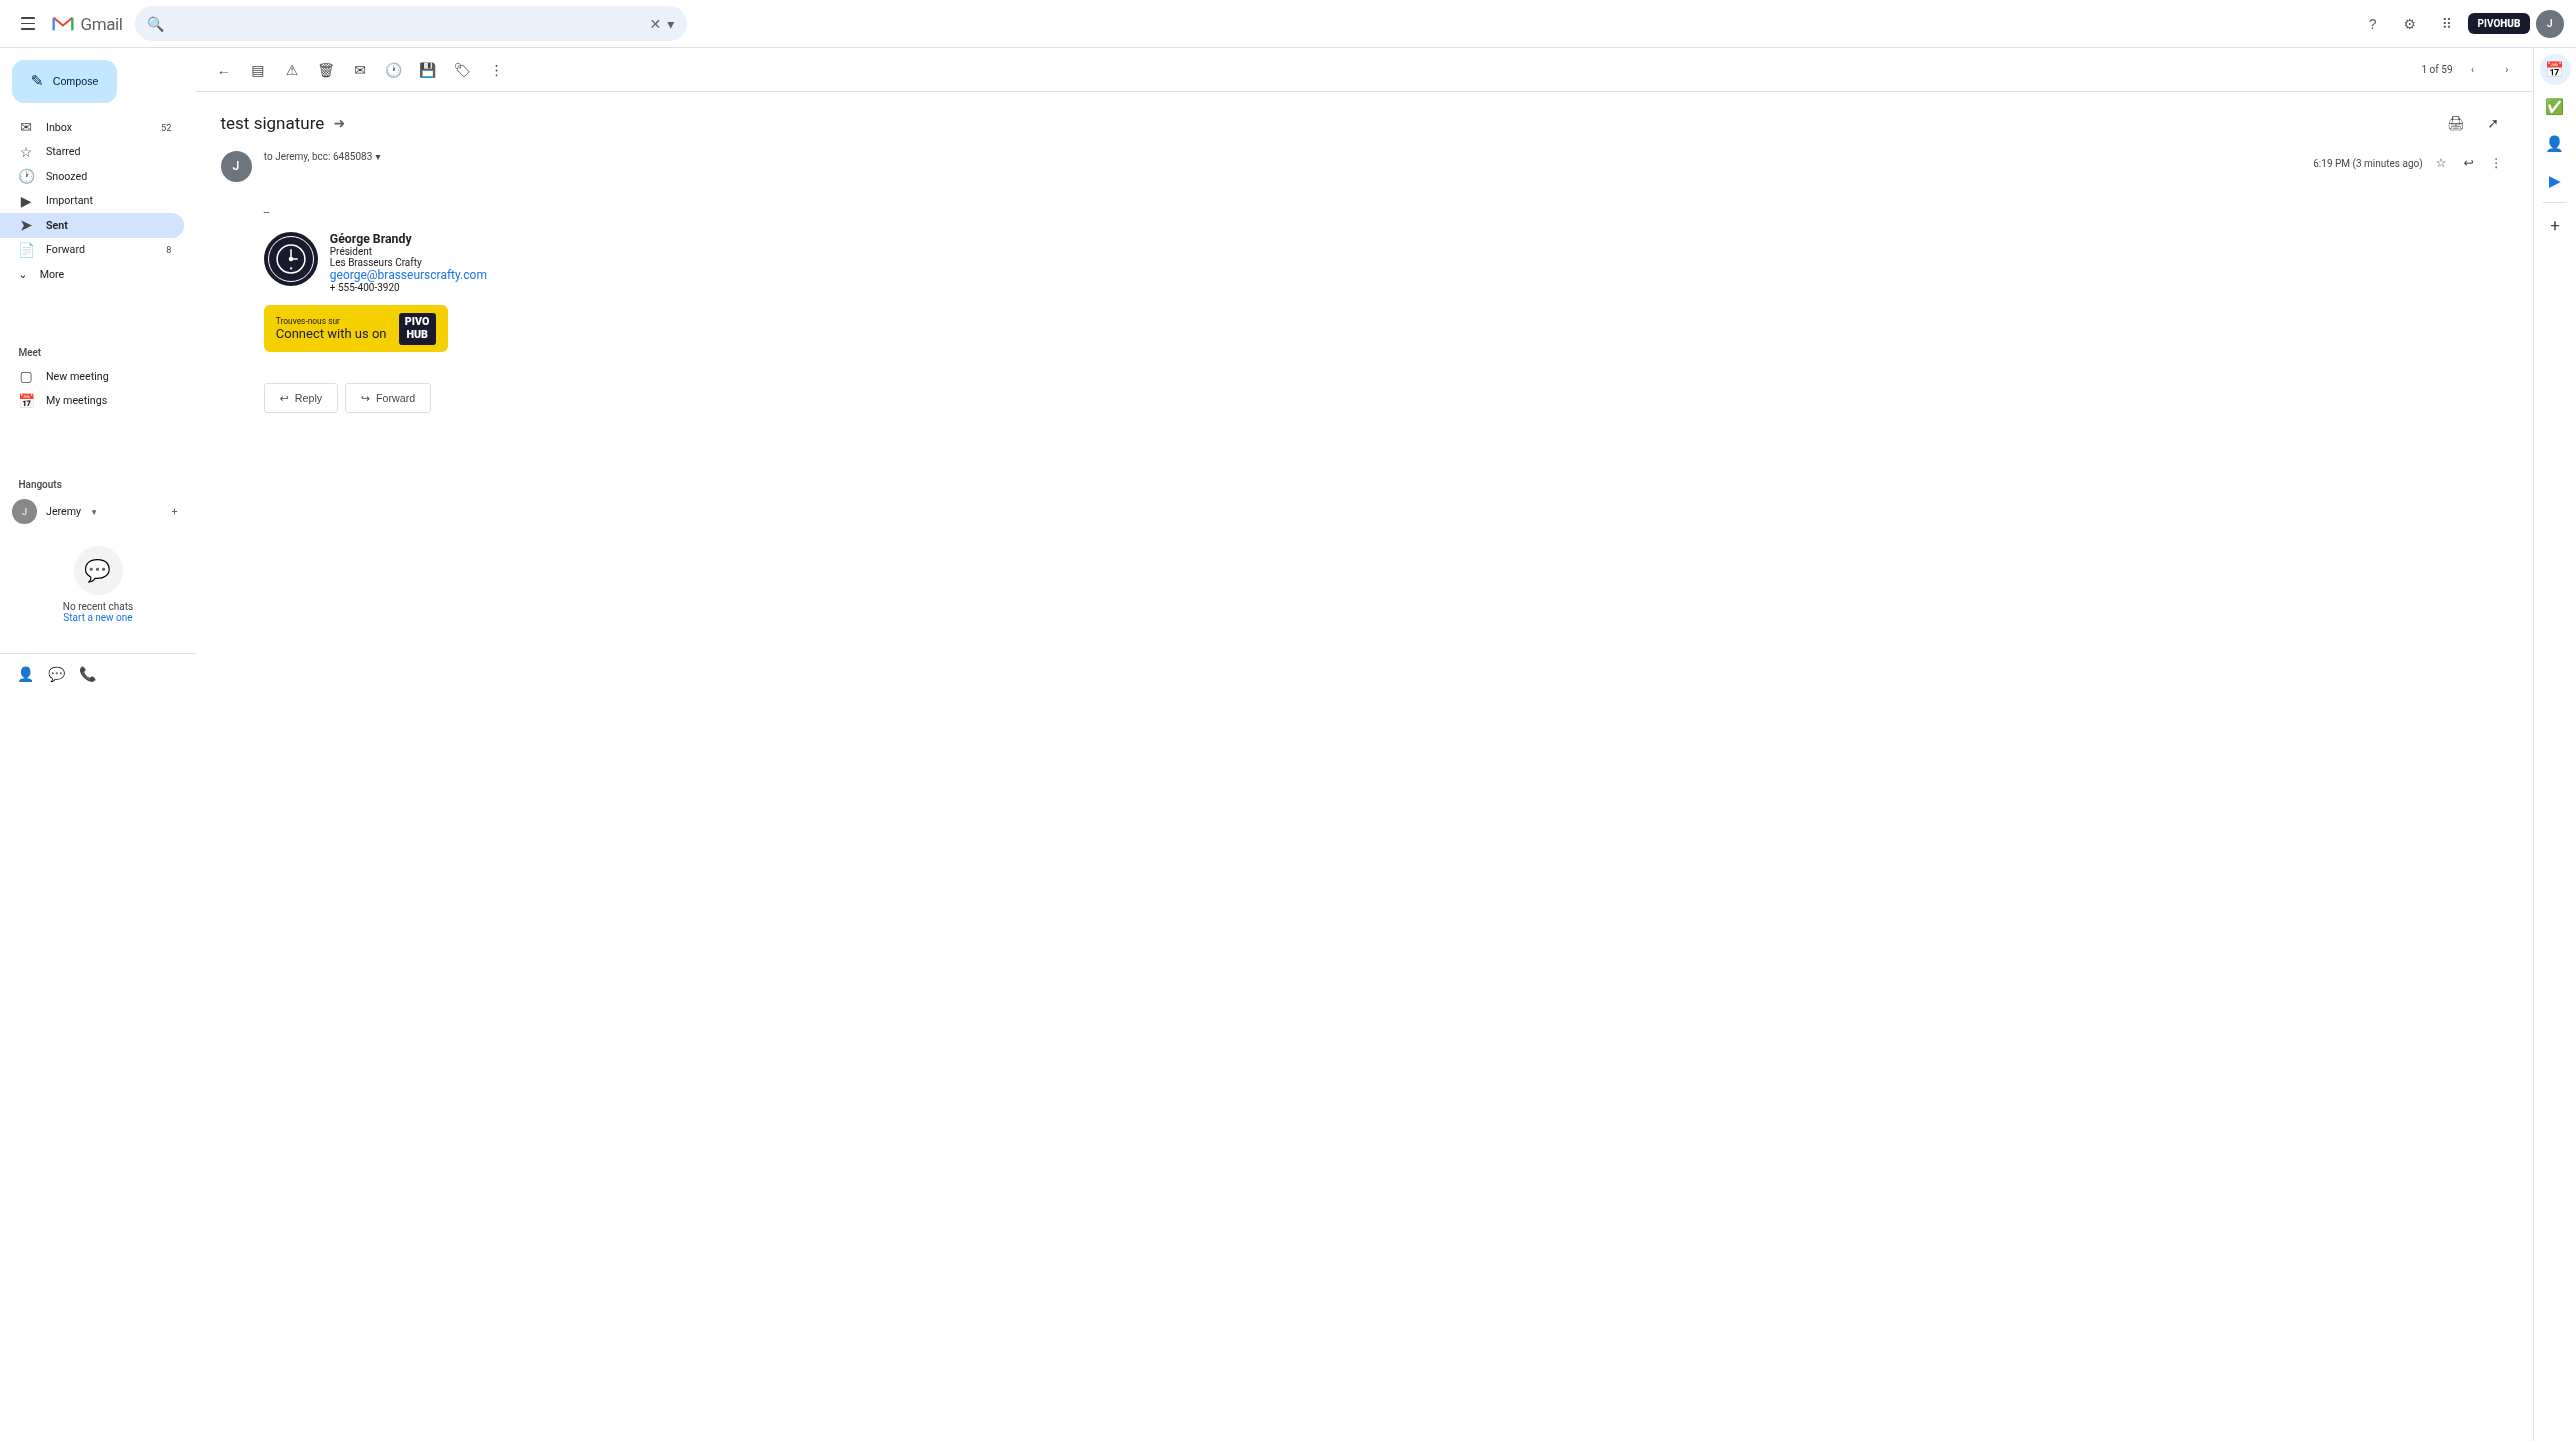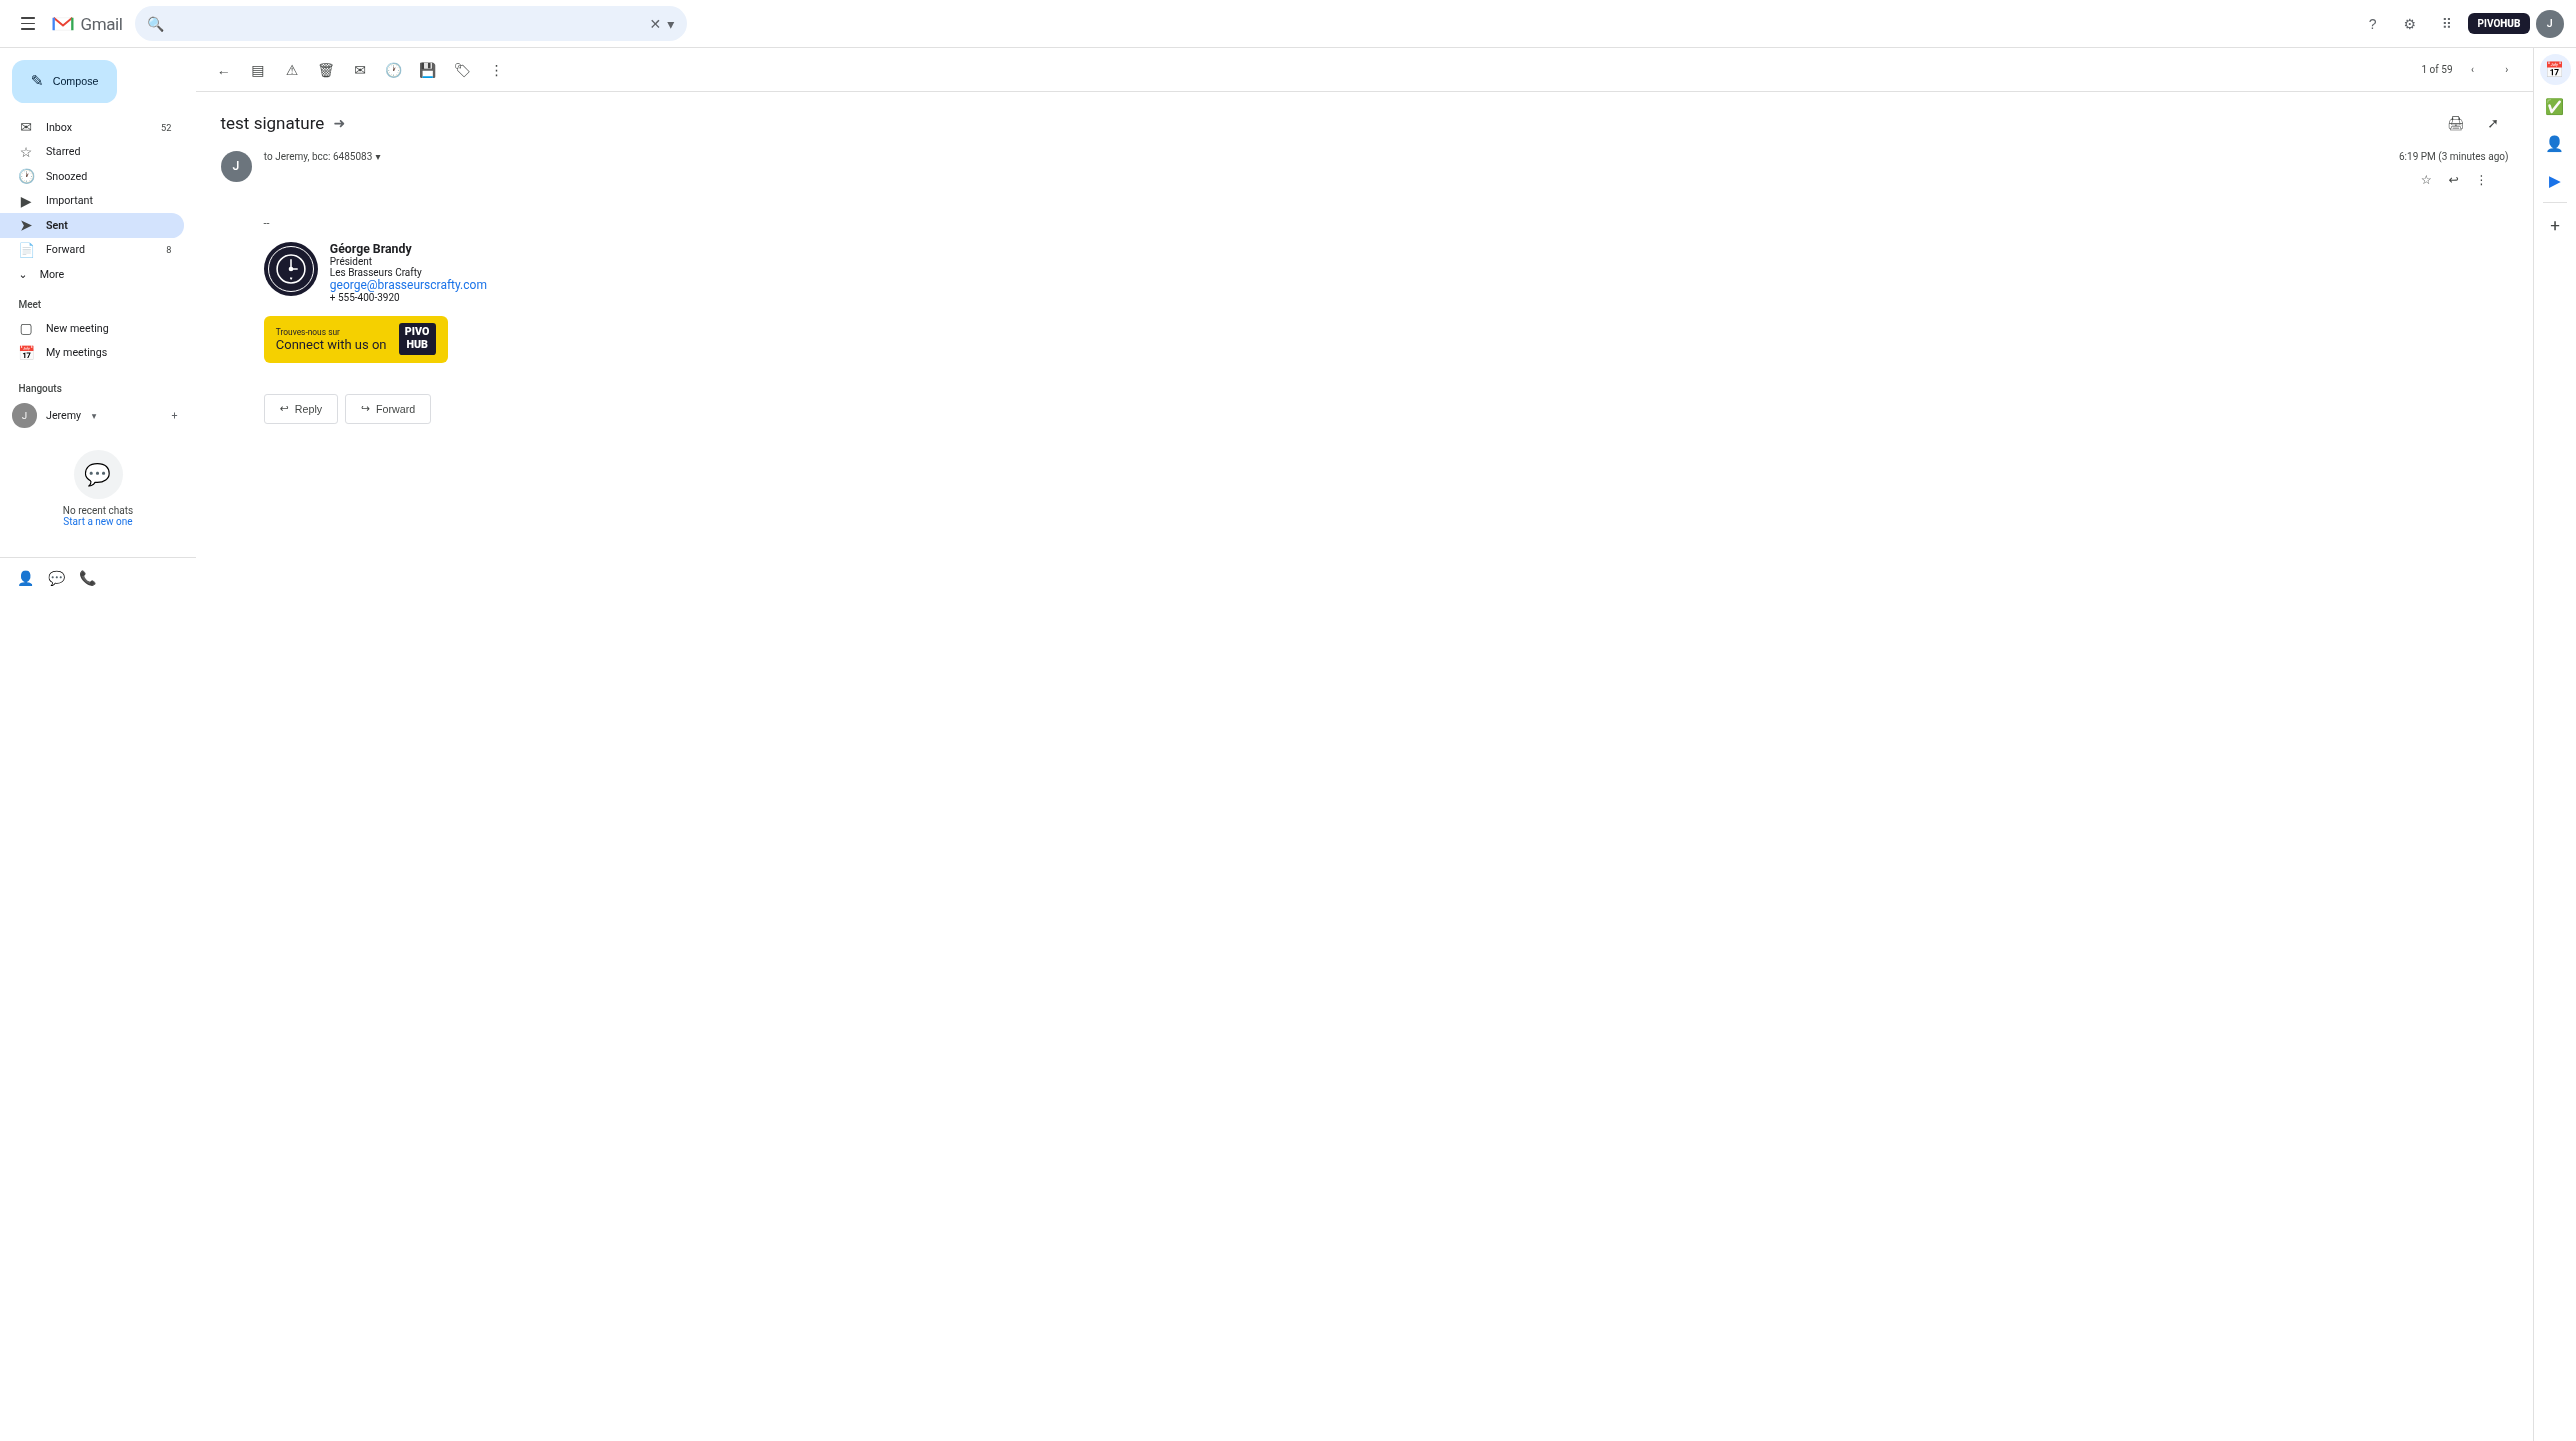--- a/index.html
+++ b/index.html
@@ -41,21 +41,21 @@
     }
     .compose-btn .plus-icon { font-size: 15.3px; color: #001d35; }
 
     .nav-item {
       display: flex; align-items: center; gap: 12.3px; padding: 3.1px 12.3px 3.1px 18.4px; height: 24.5px; border-radius: 0 12.3px 12.3px 0; cursor: pointer; font-size: 10.7px; color: #202124; margin-right: 12.3px;
     }
     .nav-item.active { background: #d3e3fd; font-weight: 600; }
     .nav-item .nav-icon { font-size: 14px; color: #444746; width: 15.3px; text-align: center; }
     .nav-item .badge { margin-left: auto; font-size: 9.2px; color: #444746; }
 
-    .section-title { padding: 6.1px 18.4px; font-size: 10px; color: #444746; font-weight: 500; }
+    .section-title { padding: 6.1px 18.4px; font-size: 10px; color: #444746; font-weight: 500; margin-top: 48px; }
 
     .meet-section { padding: 6.1px 0; }
     .hangouts-section { padding: 6.1px 0; }
 
     .hangout-item { display: flex; align-items: center; gap: 9.2px; padding: 3.1px 12.3px 3.1px 12.3px; height: 31px; cursor: pointer; }
     .hangout-avatar { width: 24.5px; height: 24.5px; border-radius: 50%; background: #888; display: flex; align-items: center; justify-content: center; color: #fff; font-size: 9.2px; }
     .hangout-add { margin-left: auto; width: 18.4px; height: 18.4px; display: flex; align-items: center; justify-content: center; border-radius: 50%; cursor: pointer; color: #5f6368; }
 
     .chat-empty { display: flex; flex-direction: column; align-items: center; padding: 18.4px; }
     .chat-bubble-icon { width: 49px; height: 49px; background: #f1f3f4; border-radius: 50%; display: flex; align-items: center; justify-content: center; font-size: 21.5px; color: #aaa; margin-bottom: 6.1px; }
@@ -84,21 +84,21 @@
     
     .email-view { padding: 15.3px 24.5px; flex: 1; }
     .email-subject { font-size: 17px; font-weight: 400; color: #202124; margin-bottom: 12.3px; display: flex; align-items: center; gap: 9.2px; }
     .subject-forward-icon { color: #5f6368; font-size: 14px; }
 
     .email-header { display: flex; align-items: flex-start; margin-bottom: 12.3px; }
     .sender-avatar { width: 31px; height: 31px; border-radius: 50%; background: #6c757d; flex-shrink: 0; margin-right: 12.3px; display: flex; align-items: center; justify-content: center; color: #fff; font-size: 12.3px; font-weight: 500; }
     .sender-info { flex: 1; }
     .sender-name { font-size: 10.7px; font-weight: 500; color: #202124; }
     .sender-to { font-size: 10px; color: #444746; display: flex; align-items: center; gap: 3.1px; cursor: pointer; }
-    .email-meta-right { display: flex; align-items: center; gap: 6.1px; color: #444746; font-size: 10px; flex-shrink: 0; flex-direction: column; }
+    .email-meta-right { display: flex; align-items: center; gap: 6.1px; color: #444746; font-size: 10px; flex-shrink: 0; }
     .email-time { }
     .email-actions { display: flex; gap: 3.1px; }
     .email-action-btn { width: 24.5px; height: 24.5px; display: flex; align-items: center; justify-content: center; border-radius: 50%; cursor: pointer; color: #444746; font-size: 12.3px; }
 
     
     .email-body { padding: 12.3px 43px; font-size: 10.7px; color: #202124; }
     .dash-line { margin-bottom: 12.3px; color: #444746; }
 
     
     .action-buttons { display: flex; gap: 6.1px; margin-top: 18.4px; padding: 0 43px; }

